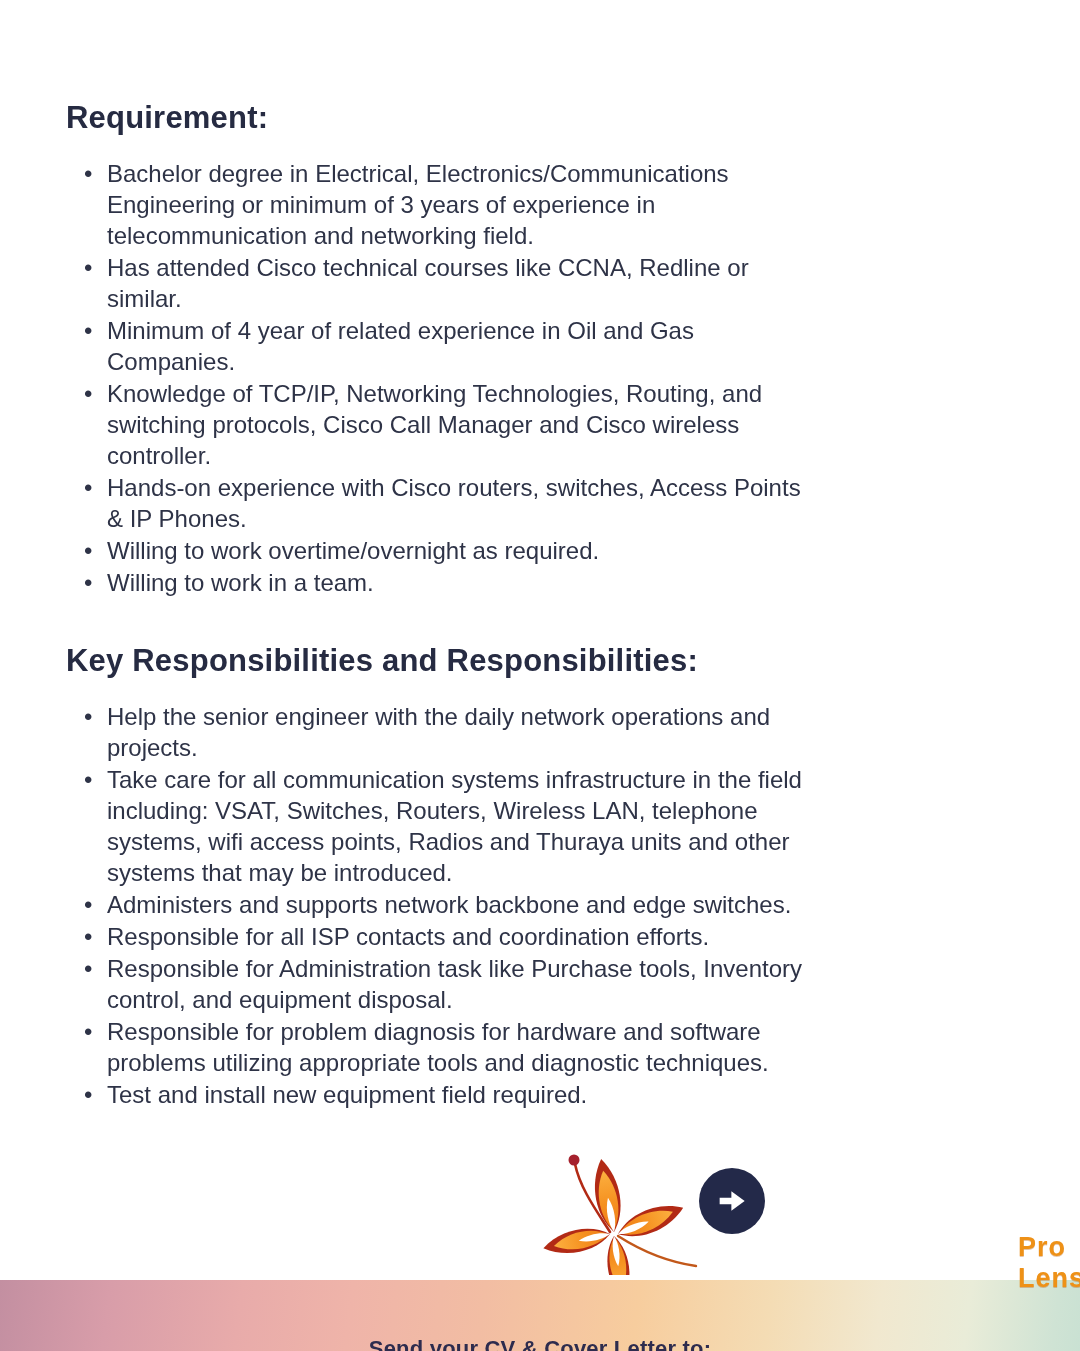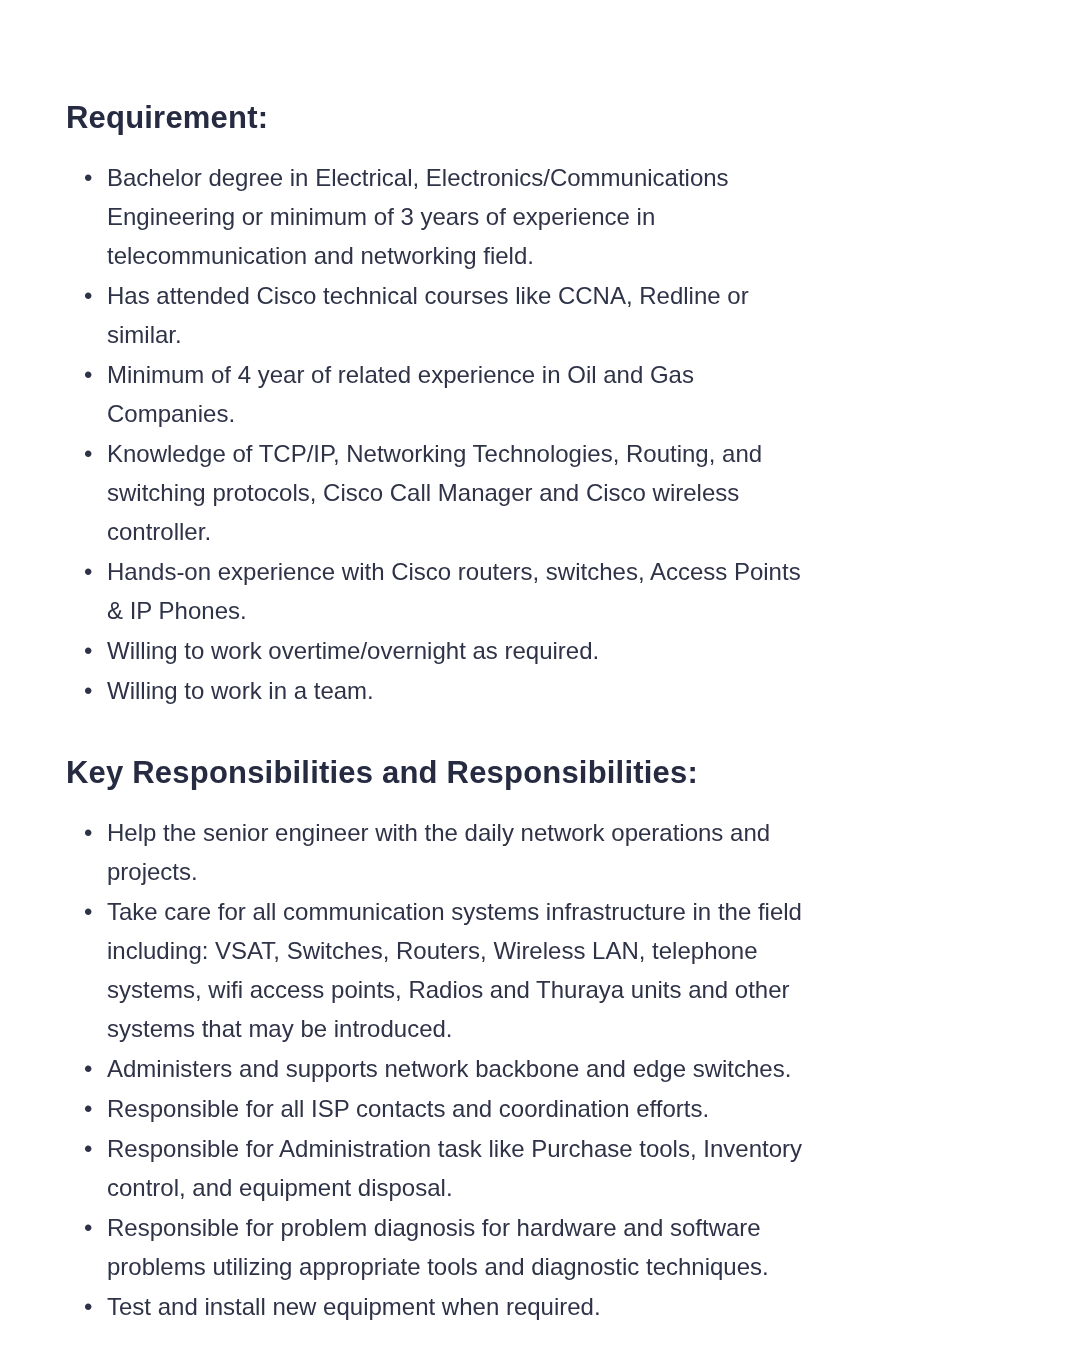--- a/index.html
+++ b/index.html
@@ -29,21 +29,21 @@
   }
   ul.bullets {
     list-style: none;
     padding-left: 41px;
     max-width: 946px;
     margin-bottom: 0;
   }
   ul.bullets li {
     position: relative;
     font-size: 24px;
-    line-height: 39px;
+    line-height: 31px;
     color: #2e3347;
     margin-bottom: 1px;
   }
   ul.bullets li::before {
     content: "\2022";
     position: absolute;
     left: -23px;
     top: 0;
     font-size: 24px;
     color: #2e3347;
@@ -153,21 +153,21 @@
 
         <li>Administers and supports network backbone and edge switches.</li>
 
         <li>Responsible for all ISP contacts and coordination efforts.</li>
 
         <li>Responsible for Administration task like Purchase tools, Inventory control, and equipment disposal.</li>
 
         <li>Responsible for problem diagnosis for hardware and software problems utilizing appropriate tools and diagnostic techniques.</li>
 
 
-        <li>Test and install new equipment when required.</li>
+        <li>Test and install new equipment field required.</li>
       </ul>
 
     <div class="logo-row">
 
       <div class="logo">
         <svg viewBox="0 0 200 135">
           <defs>
             <linearGradient id="pg" x1="0" y1="0" x2="0" y2="1">
               <stop offset="0" stop-color="#fcb040"></stop>
               <stop offset="0.55" stop-color="#f59120"></stop>

